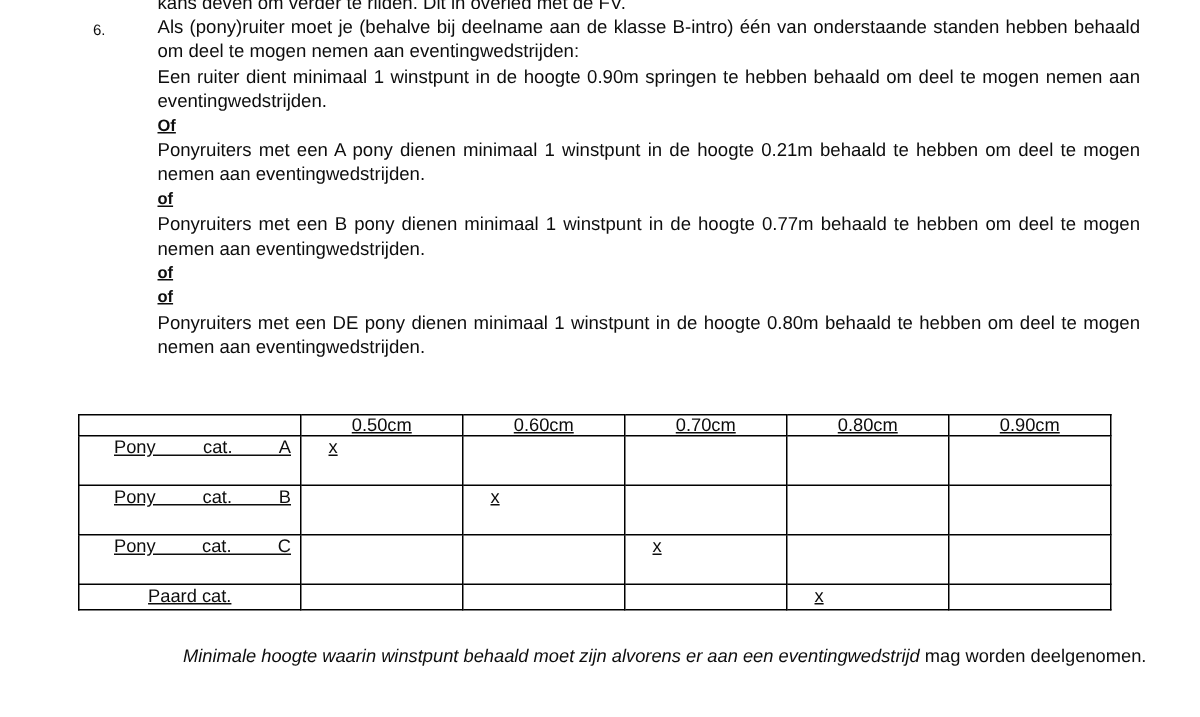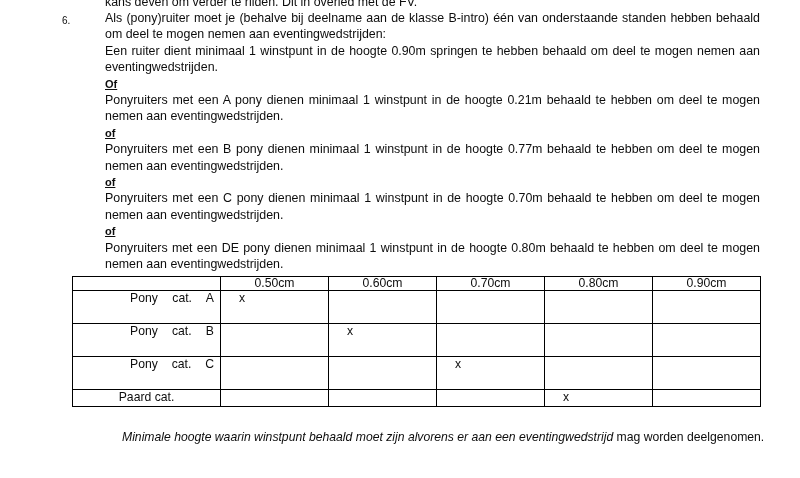--- a/index.html
+++ b/index.html
@@ -67,43 +67,44 @@
     margin: 0;
     font-size: 11px;
     line-height: 16.4px;
     font-weight: bold;
     text-decoration: underline;
   }
 
   
   .height-table {
     position: absolute;
-    left: 72px;
+    left: 52px;
     top: 276px;
     width: 688px;
     border-collapse: collapse;
     table-layout: fixed;
     font-size: 12.2px;
+    text-decoration: underline;
   }
   .height-table td {
     border: 1px solid #000000;
     padding: 0;
     vertical-align: top;
     height: 12px;
   }
   .height-table td.colhead {
     text-align: center;
     height: 12px;
     padding-top: 0px;
     line-height: 13px;
   }
   .height-table td.rowlabel {
     text-align: justify;
     text-align-last: justify;
-    padding: 0 6px 0 57px;
+    padding: 0 6px 0 23px;
     line-height: 15px;
   }
   .height-table td.rowlabel.single {
     text-align: center;
     text-align-last: center;
     padding: 0 6px 0 6px;
   }
   .height-table td.mark {
     line-height: 15px;
     padding-left: 0;
@@ -150,21 +151,20 @@
       <p class="of-label">Of</p>
 
       <p class="para">Ponyruiters met een A pony dienen minimaal 1 winstpunt in de hoogte 0.21m behaald te hebben om deel te mogen nemen aan eventingwedstrijden.</p>
 
       <p class="of-label">of</p>
 
       <p class="para">Ponyruiters met een B pony dienen minimaal 1 winstpunt in de hoogte 0.77m behaald te hebben om deel te mogen nemen aan eventingwedstrijden.</p>
 
       <p class="of-label">of</p>
 
-      <p class="para">Ponyruiters met een C pony dienen minimaal 1 winstpunt in de hoogte 0.70m behaald te hebben om deel te mogen nemen aan eventingwedstrijden.</p>
 
       <p class="of-label">of</p>
 
       <p class="para">Ponyruiters met een DE pony dienen minimaal 1 winstpunt in de hoogte 0.80m behaald te hebben om deel te mogen nemen aan eventingwedstrijden.</p>
 
     </div>
   </div>
 
   <table class="height-table">
     <colgroup>

